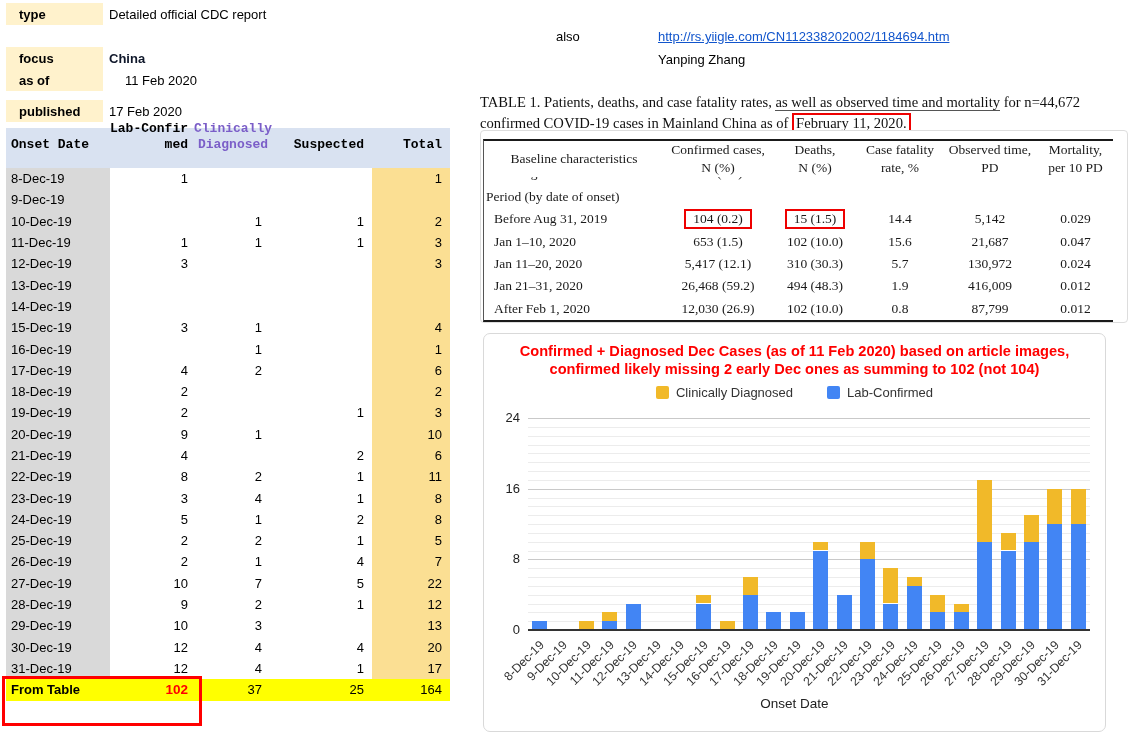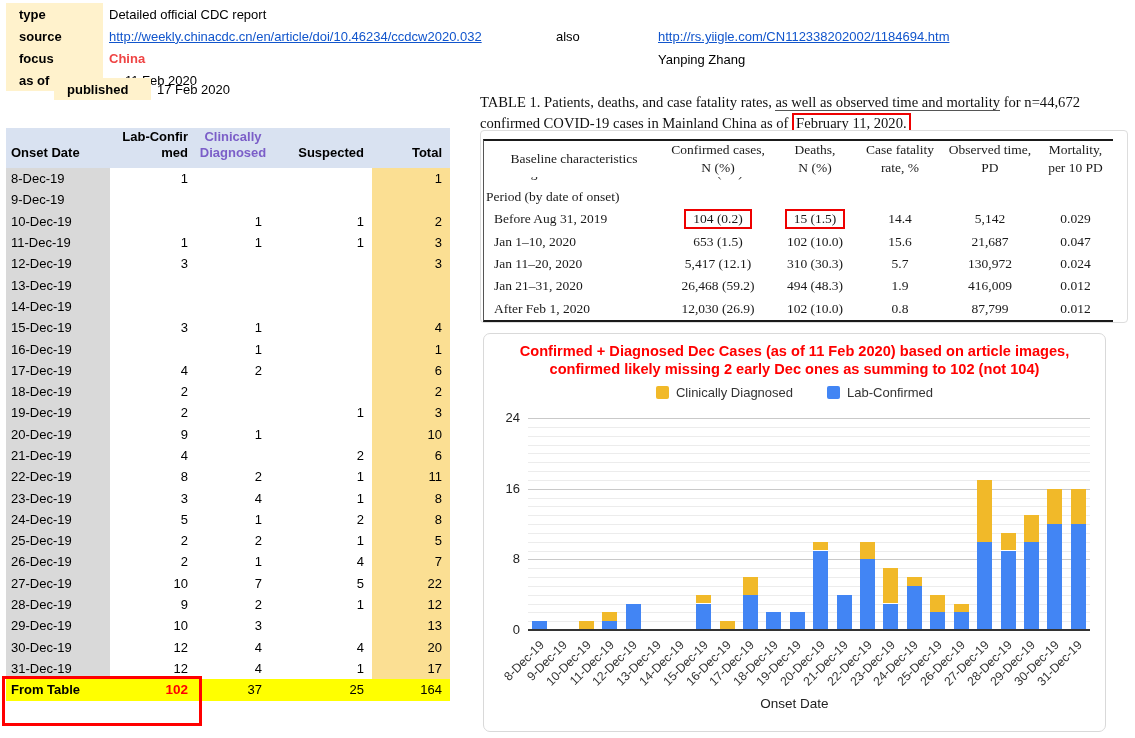--- a/index.html
+++ b/index.html
@@ -4,26 +4,26 @@
 <style>
   html,body{margin:0;padding:0;background:#fff;}
   #canvas{position:relative;width:1135px;height:738px;background:#fff;overflow:hidden;
           font-family:"Liberation Sans","DejaVu Sans",sans-serif;font-size:13px;color:#000;}
   a{text-decoration:underline;}
   
   .meta-row{position:absolute;left:6px;height:22px;display:flex;align-items:center;}
   .meta-label{width:97px;height:100%;background:#FFF2CC;font-weight:bold;display:flex;align-items:center;padding-left:13px;box-sizing:border-box;}
   .meta-value{padding-left:6px;white-space:nowrap;}
   .link{color:#1155CC;text-decoration:underline;}
-  .focus-val{color:#ef4444;font-weight:bold;}
+  .focus-val{color:#0f172a;font-weight:bold;}
   .abs{position:absolute;}
   
   #left-table{position:absolute;left:6px;top:128px;width:444px;}
   .lhead{display:flex;background:#D9E2F1;height:40px;font-weight:bold;}
-  .lhead div{display:flex;align-items:flex-end;padding-bottom:7px;box-sizing:border-box;white-space:pre-line;line-height:1.25;}
+  .lhead div{display:flex;align-items:flex-end;padding-bottom:15px;box-sizing:border-box;white-space:pre-line;line-height:1.25;font-family:Liberation Mono, monospace;}
   .lrow{display:flex;height:21.3px;}
   .lc{display:flex;align-items:center;box-sizing:border-box;}
   .col-date{width:104px;padding-left:5px;justify-content:flex-start;}
   .col-lab{width:86px;padding-right:8px;justify-content:flex-end;}
   .col-clin{width:74px;padding-right:8px;justify-content:flex-end;}
   .col-susp{width:102px;padding-right:8px;justify-content:flex-end;}
   .col-total{width:78px;padding-right:8px;justify-content:flex-end;}
   .lhead .col-clin{color:#7B5EC8;justify-content:center;padding-right:0;text-align:center;}
   .lrow .col-date{background:#D9D9D9;}
   .lrow .col-total{background:#FBDF93;}
@@ -77,33 +77,29 @@
 </style>
 </head>
 <body>
 
 <div id="canvas">
 
   <div class="meta-row" style="top:3px;">
     <div class="meta-label">type</div>
     <div class="meta-value">Detailed official CDC report</div>
   </div>
-  <div class="meta-row" style="top:25px;">
-    <div class="meta-label">source</div>
-    <div class="meta-value"><a class="link" href="#">http://weekly.chinacdc.cn/en/article/doi/10.46234/ccdcw2020.032</a></div>
-  </div>
   <div class="meta-row" style="top:47px;">
     <div class="meta-label">focus</div>
     <div class="meta-value focus-val">China</div>
   </div>
   <div class="meta-row" style="top:69px;gap:16px;">
     <div class="meta-label">as of</div>
     <div class="meta-value">11 Feb 2020</div>
   </div>
-  <div class="meta-row" style="top:78px;margin-left:48px;">
+  <div class="meta-row" style="top:100px;">
     <div class="meta-label">published</div>
     <div class="meta-value">17 Feb 2020</div>
   </div>
   <div class="abs" style="left:556px;top:29px;">also</div>
   <a class="link abs" href="#" style="left:658px;top:29px;">http://rs.yiigle.com/CN112338202002/1184694.htm</a>
   <div class="abs" style="left:658px;top:52px;">Yanping Zhang</div>
 
   <div id="left-table">
     <div class="lhead">
       <div class="col-date">Onset Date</div>

